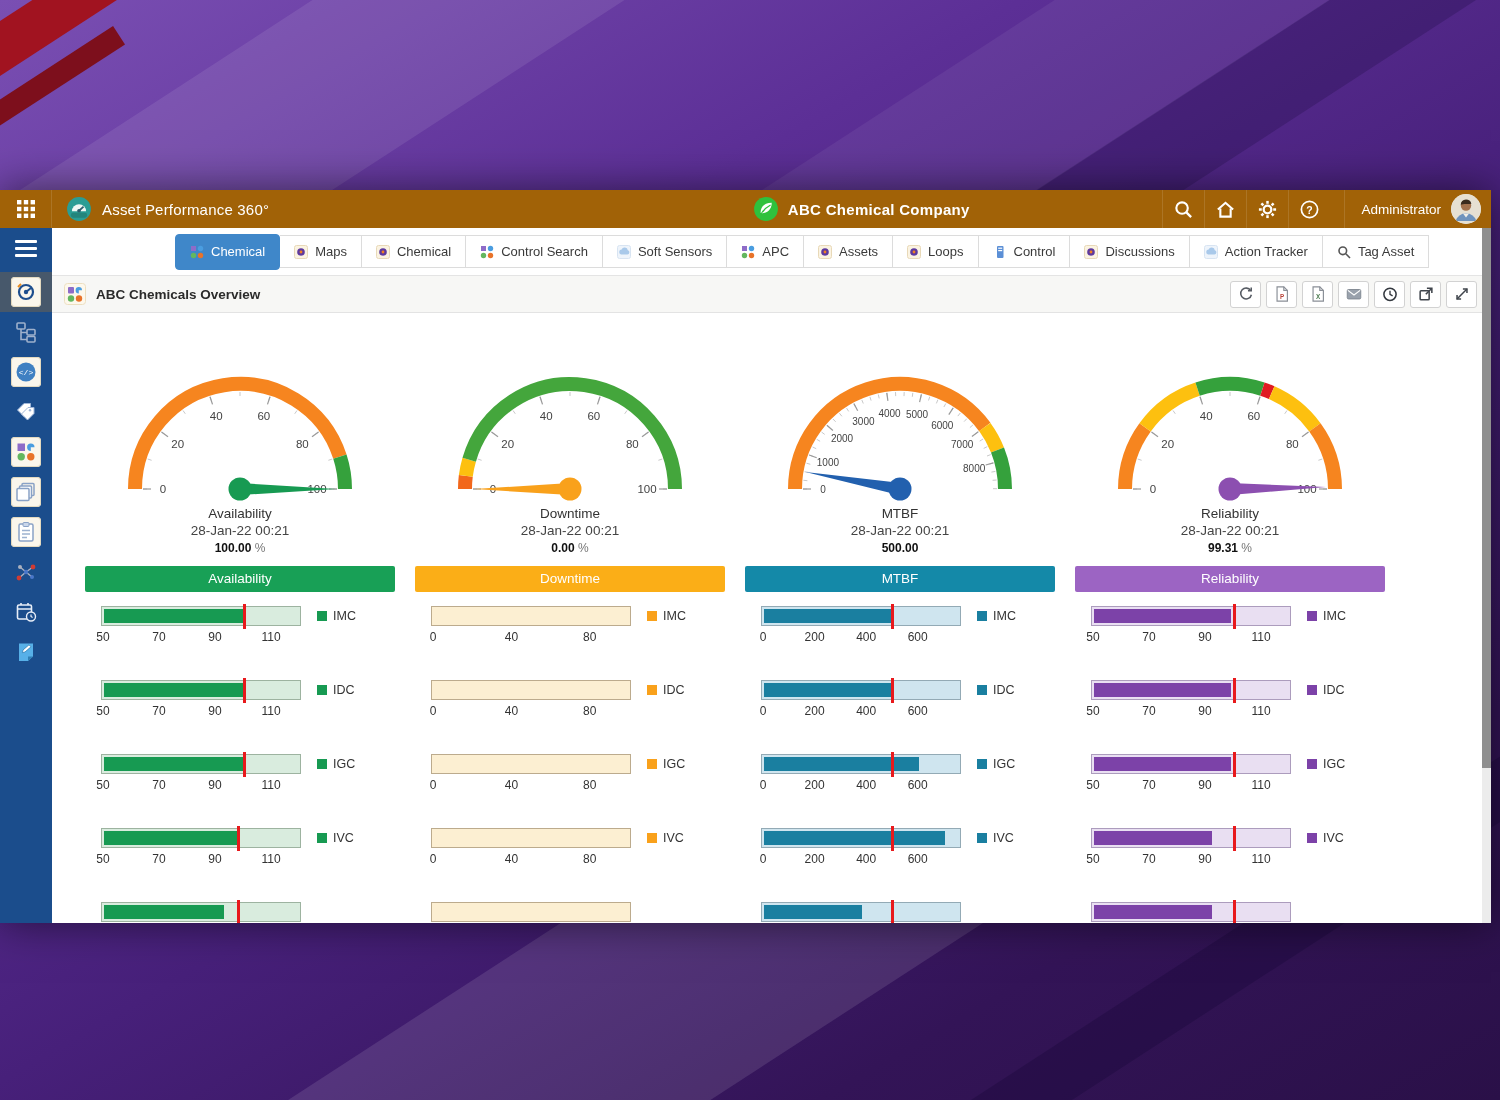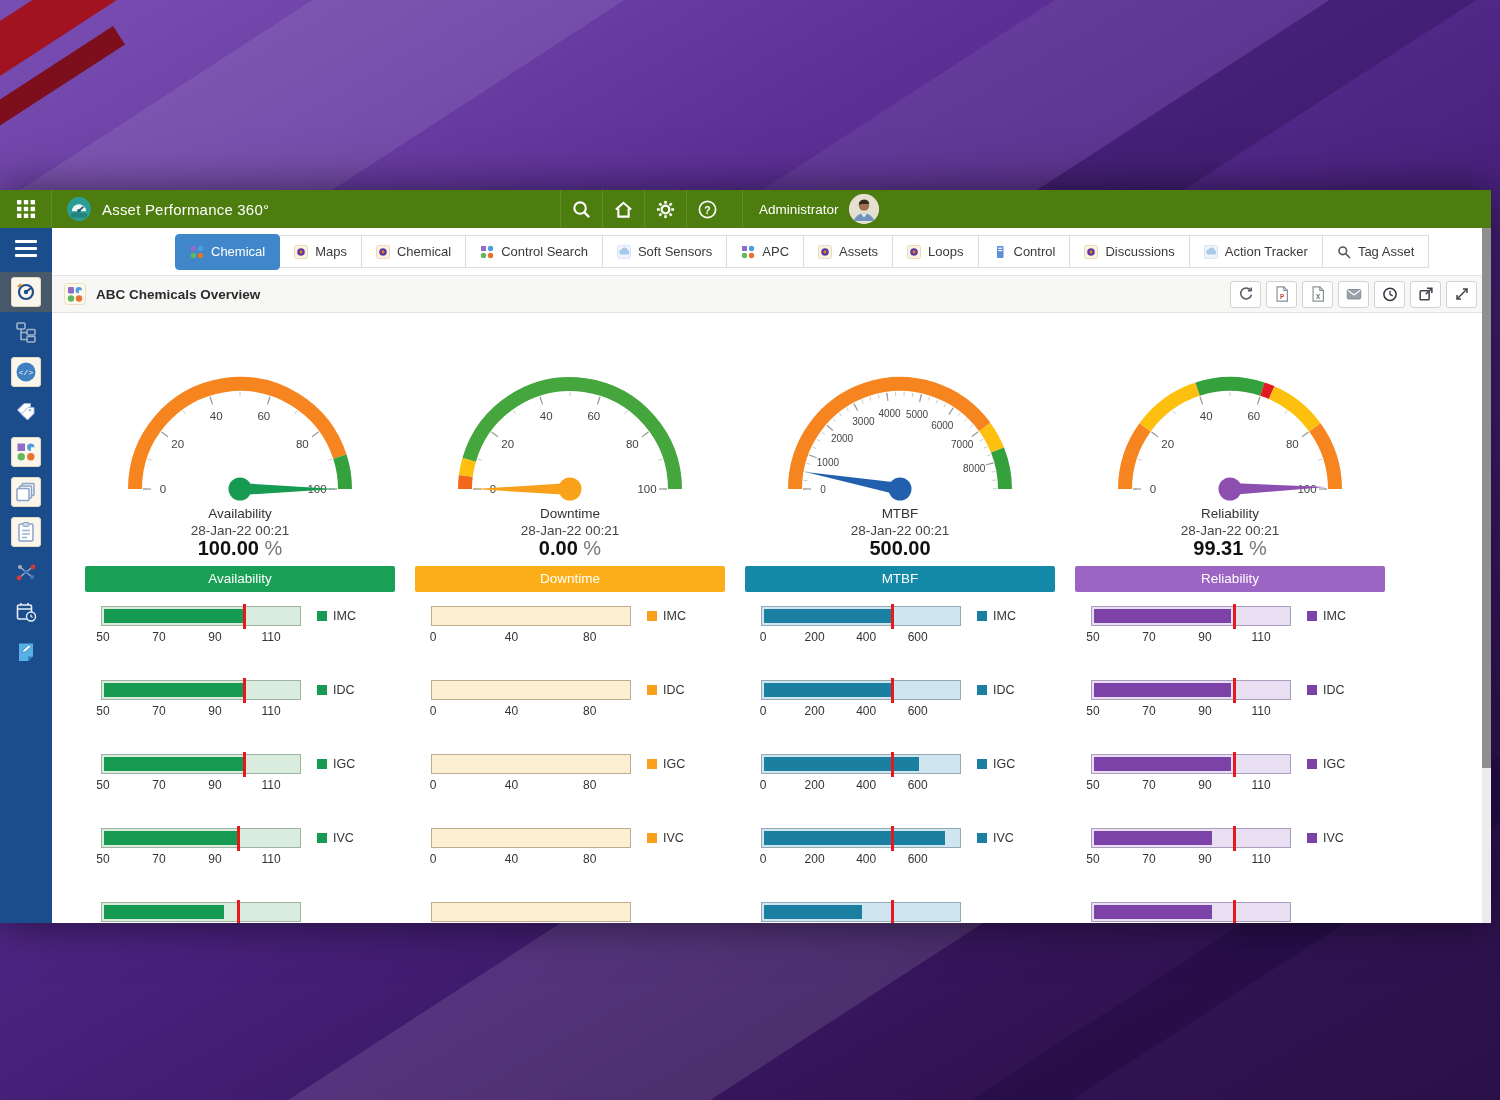--- a/index.html
+++ b/index.html
@@ -16,21 +16,21 @@
   .s4 { bottom:30px; right:-260px; width:1300px; height:55px; background:rgba(10,0,40,.22); }
   .s5 { top:-20px; left:-90px; width:320px; height:46px; background:#a11320; }
   .s6 { top:95px; left:-120px; width:260px; height:22px; background:#7d0f1c; }
   .s7 { top:-80px; right:-200px; width:1000px; height:150px; background:rgba(255,255,255,.06); }
 
   
   .app { position:absolute; left:0; top:190px; width:1491px; height:733px; background:#fff;
          overflow:hidden; box-shadow:0 0 40px rgba(0,0,0,.55); }
 
   
-  .hdr { height:38px; background:#4d7c0f; display:flex; align-items:center; color:#fff; }
+  .hdr { height:38px; background:#a16207; display:flex; align-items:center; color:#fff; }
   .hdr-left { display:flex; align-items:center; width:560px; }
   .launcher { width:52px; height:38px; border:none; background:transparent; cursor:pointer;
               display:flex; align-items:center; justify-content:center; border-right:1px solid rgba(255,255,255,.12); }
   .plogo { margin:0 10px 0 14px; display:flex; }
   .ptitle { font-size:15px; letter-spacing:.2px; }
   .hdr-center { flex:1; display:flex; align-items:center; justify-content:center; gap:9px; }
   .cname { font-size:15px; font-weight:bold; letter-spacing:.3px; }
   .hdr-right { display:flex; align-items:center; }
   .hbtn { width:42px; height:38px; background:transparent; border:none; cursor:pointer;
           display:flex; align-items:center; justify-content:center; border-left:1px solid rgba(255,255,255,.12); }
@@ -64,21 +64,21 @@
   .tbtn { width:31px; height:27px; background:#fff; border:1px solid #d2d2d2; border-radius:3px; cursor:pointer;
           display:flex; align-items:center; justify-content:center; }
 
   .content { flex:1; background:#fff; overflow:hidden; }
   .cols { display:flex; gap:20px; padding:30px 0 0 33px; }
   .col { width:310px; flex:none; }
 
   .g-meta { text-align:center; margin-top:2px; }
   .g-title { font-size:13.5px; color:#333; line-height:17px; }
   .g-date  { font-size:13.5px; color:#444; line-height:17px; }
-  .g-val   { font-size:20px; color:#111; font-weight:bold; line-height:19px; }
+  .g-val   { font-size:12px; color:#111; font-weight:bold; line-height:19px; }
   .g-val .unit { color:#777; font-weight:normal; }
   .banner { margin-top:8px; height:26px; line-height:26px; text-align:center; color:#fff; font-size:13.5px; border-radius:2px; }
 
   .bullets { margin-top:14px; }
   .brow { position:relative; height:48px; margin-bottom:26px; margin-left:16px; }
   .btrack { position:relative; width:200px; height:20px; border:1px solid #a8a8a8; }
   .bfill { position:absolute; left:2px; top:2px; height:14px; }
   .btgt { position:absolute; top:-3px; width:3px; height:25px; background:#e8191c; }
   .bleg { position:absolute; left:216px; top:3px; display:flex; align-items:center; gap:6px; font-size:12.5px; color:#333; }
   .bsq { width:10px; height:10px; display:inline-block; }
@@ -128,20 +128,30 @@
       <span class="plogo">
         <svg width="26" height="26" viewBox="0 0 24 24">
           <circle cx="12" cy="12" r="11" fill="#2a9d94"></circle>
           <path d="M5.5 14 a6.5 6.5 0 0 1 13 0 z" fill="#eef7f3"></path>
           <line x1="12" y1="13.6" x2="16.2" y2="9.8" stroke="#2b5e6e" stroke-width="1.6"></line>
           <circle cx="12" cy="13.6" r="1.7" fill="#2b5e6e"></circle>
           <rect x="4.5" y="15.5" width="15" height="4.5" rx="2" fill="#23857c"></rect>
         </svg>
       </span>
       <span class="ptitle">Asset Performance 360°</span>
+    </div>
+    <div class="hdr-center">
+      <span>
+        <svg width="26" height="26" viewBox="0 0 24 24">
+          <circle cx="12" cy="12" r="11" fill="#2fc13d"></circle>
+          <path d="M7 15.5 C7 9 11.5 6.3 17.3 6.3 C17.3 12.8 13 15.8 8.3 15.9 Z" fill="#fff"></path>
+          <path d="M7.6 16.4 C10 12.2 13 10 16.2 8.3" stroke="#2fc13d" stroke-width="1.1" fill="none"></path>
+        </svg>
+      </span>
+      <span class="cname">ABC Chemical Company</span>
     </div>
     <div class="hdr-right">
       <button class="hbtn">
         <svg width="21" height="21" viewBox="0 0 22 22">
           <circle cx="9.5" cy="9.5" r="6" fill="none" stroke="#fff" stroke-width="2.2"></circle>
           <line x1="14" y1="14" x2="19" y2="19" stroke="#fff" stroke-width="2.4"></line>
         </svg>
       </button>
       <button class="hbtn">
         <svg width="21" height="21" viewBox="0 0 22 22">

